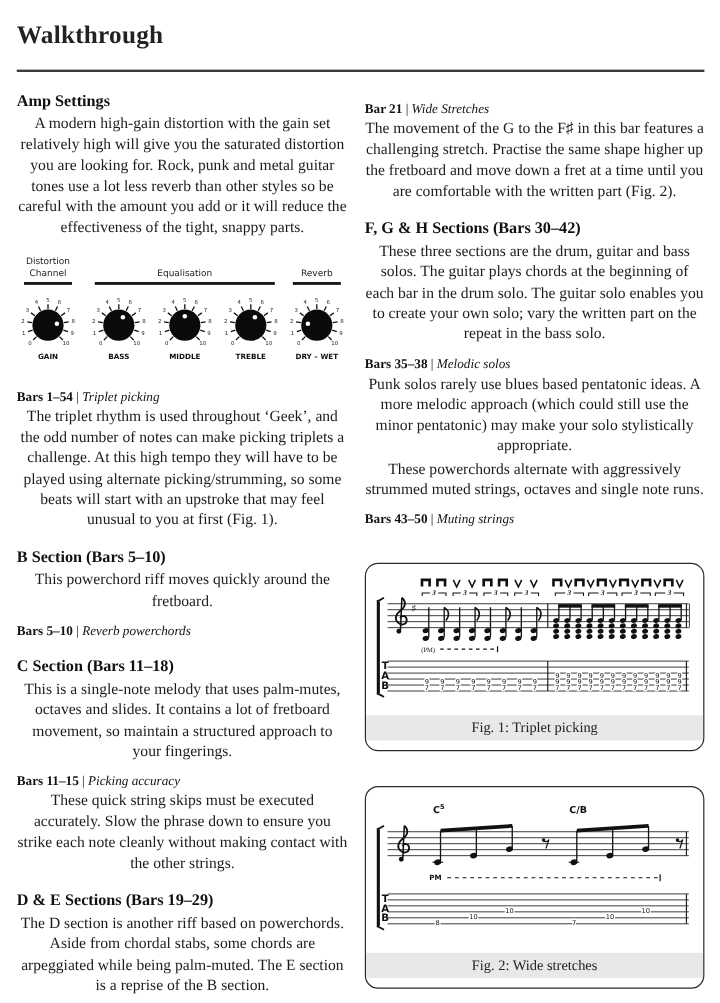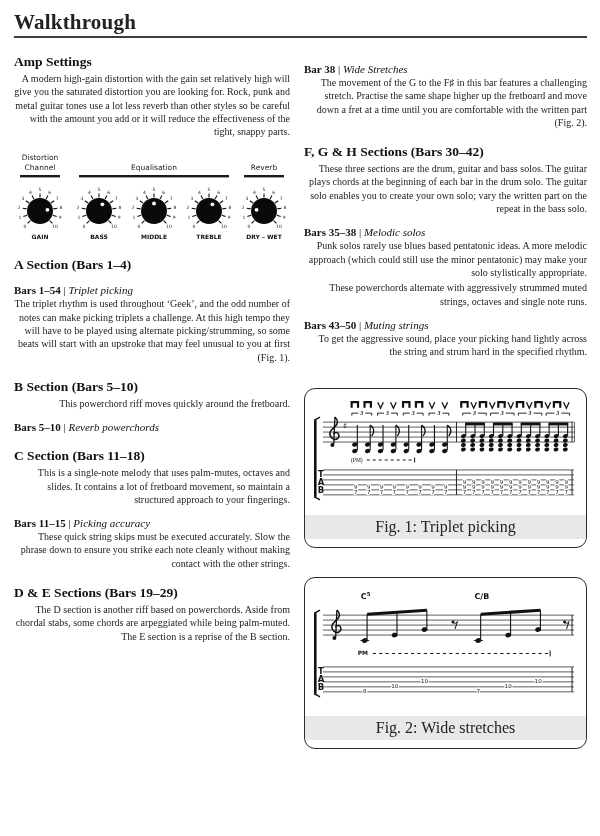--- a/index.html
+++ b/index.html
@@ -1,43 +1,43 @@
 <!DOCTYPE html>
 <html><head>
 <meta charset="utf-8">
 <style>
   html,body{margin:0;padding:0;background:#888;}
   .page{
     width:600px;height:836px;background:#ffffff;box-sizing:border-box;
     padding:10px 13px 0 14px;position:relative;overflow:hidden;
     font-family:"Liberation Serif", serif;color:#1b1b1b;
   }
-  header.masthead{border-bottom:2.5px solid #3d3d3d;padding-bottom:1px;margin-bottom:14px;}
+  header.masthead{border-bottom:2.5px solid #3d3d3d;padding-bottom:16px;margin-bottom:14px;margin-top:7px;}
   h1.title{font-size:21px;font-weight:bold;margin:0;letter-spacing:.2px;color:#222;}
   .cols{display:flex;gap:14px;}
   .col-left{width:276px;flex:none;}
   .col-right{flex:1;min-width:0;}
   h2.sec-h{font-size:13.5px;font-weight:bold;margin:15px 0 2px;color:#111;}
   .sec:first-child h2.sec-h{margin-top:2px;}
-  p.body{font-size:10px;line-height:1.33;margin:0 0 2px;color:#1c1c1c;text-align:right;}
+  p.body{font-size:13px;line-height:1.33;margin:0 0 2px;color:#1c1c1c;text-align:center;}
   .subhead{font-size:11px;margin:11px 0 1px;color:#111;}
   .subhead b{font-weight:bold;}
   .subhead i{font-style:italic;}
   .amp-panel{margin:13px 0 4px;}
   svg text{font-family:"DejaVu Sans", sans-serif;}
   svg text.ser{font-family:"Liberation Serif", serif;}
   figure.fig{
     border:1.5px solid #2b2b2b;border-radius:11px;margin:0;overflow:hidden;
     padding:7px 0 8px;background:#fff;
   }
   figure.fig.first{margin-top:30px;}
   figure.fig.second{margin-top:29px;}
   .fig-svg{display:block;margin:0 auto;}
   figcaption.cap{
-    background:#e8e8e7;text-align:center;font-size:16px;padding:3px 0;
+    background:#e8e8e7;text-align:center;font-size:12px;padding:3px 0;
     margin-top:5px;color:#222;font-family:"Liberation Serif", serif;
   }
 </style>
 </head>
 <body>
 
 <div class="page">
   <header class="masthead">
     <h1 class="title">Walkthrough</h1>
   </header>
@@ -181,21 +181,20 @@
             <line x1="259.5459415460184" y1="69.54594154601838" x2="262.37436867076457" y2="72.37436867076458" stroke="#111" stroke-width="1.1"></line>
             <text x="264.9906637611548" y="76.5906637611548" font-size="4.5" fill="#222" text-anchor="middle">10</text>
             <circle cx="250" cy="60" r="13" fill="#0a0a0a"></circle>
             <circle cx="242.59233744553646" cy="58.82674151219827" r="1.9" fill="#fff"></circle>
             <text x="250" y="88" font-size="6" fill="#111" text-anchor="middle" font-weight="bold">DRY – WET</text>
           </svg>
       </div>
 
       <div id="left-sections">
           <section class="sec">
-            <h2 class="sec-h">A Section (Bars 1–4)</h2>
           </section>
           <section class="sec">
             <div class="subhead"><b>Bars 1–54</b> | <i>Triplet picking</i></div>
             <p class="body">The triplet rhythm is used throughout ‘Geek’, and the odd number of notes can make picking triplets a challenge. At this high tempo they will have to be played using alternate picking/strumming, so some beats will start with an upstroke that may feel unusual to you at first (Fig. 1).</p>
           </section>
           <section class="sec">
             <h2 class="sec-h">B Section (Bars 5–10)</h2>
             <p class="body">This powerchord riff moves quickly around the fretboard.</p>
           </section>
           <section class="sec">
@@ -212,37 +211,36 @@
           <section class="sec">
             <h2 class="sec-h">D &amp; E Sections (Bars 19–29)</h2>
             <p class="body">The D section is another riff based on powerchords. Aside from chordal stabs, some chords are arpeggiated while being palm-muted. The E section is a reprise of the B section.</p>
           </section>
         </div>
     </div>
 
     <div class="col-right">
       <div id="right-sections">
           <section class="sec">
-            <div class="subhead"><b>Bar 38</b> | <i>Wide Stretches</i></div>
+            <div class="subhead"><b>Bar 21</b> | <i>Wide Stretches</i></div>
             <p class="body">The movement of the G to the F♯ in this bar features a challenging stretch. Practise the same shape higher up the fretboard and move down a fret at a time until you are comfortable with the written part (Fig. 2).</p>
           </section>
           <section class="sec">
             <h2 class="sec-h">F, G &amp; H Sections (Bars 30–42)</h2>
             <p class="body">These three sections are the drum, guitar and bass solos. The guitar plays chords at the beginning of each bar in the drum solo. The guitar solo enables you to create your own solo; vary the written part on the repeat in the bass solo.</p>
           </section>
           <section class="sec">
             <div class="subhead"><b>Bars 35–38</b> | <i>Melodic solos</i></div>
             <p class="body">Punk solos rarely use blues based pentatonic ideas. A more melodic approach (which could still use the minor pentatonic) may make your solo stylistically appropriate.</p>
           </section>
           <section class="sec">
             <p class="body">These powerchords alternate with aggressively strummed muted strings, octaves and single note runs.</p>
           </section>
           <section class="sec">
             <div class="subhead"><b>Bars 43–50</b> | <i>Muting strings</i></div>
-            <p class="body">To get the aggressive sound, place your picking hand lightly across the string and strum hard in the specified rhythm.</p>
           </section>
         </div>
 
       <figure class="fig first">
         <svg id="fig1-svg" class="fig-svg" width="269" height="114" viewBox="0 0 270 114">
             <rect x="3" y="24" width="2.6" height="77" fill="#111"></rect>
             <path d="M3 24 Q6 23 9 21" stroke="#111" stroke-width="1.4" fill="none"></path>
             <path d="M3 101 Q6 102 9 104" stroke="#111" stroke-width="1.4" fill="none"></path>
             <line x1="12" y1="26" x2="264" y2="26" stroke="#333" stroke-width="0.8"></line>
             <line x1="12" y1="31" x2="264" y2="31" stroke="#333" stroke-width="0.8"></line>

